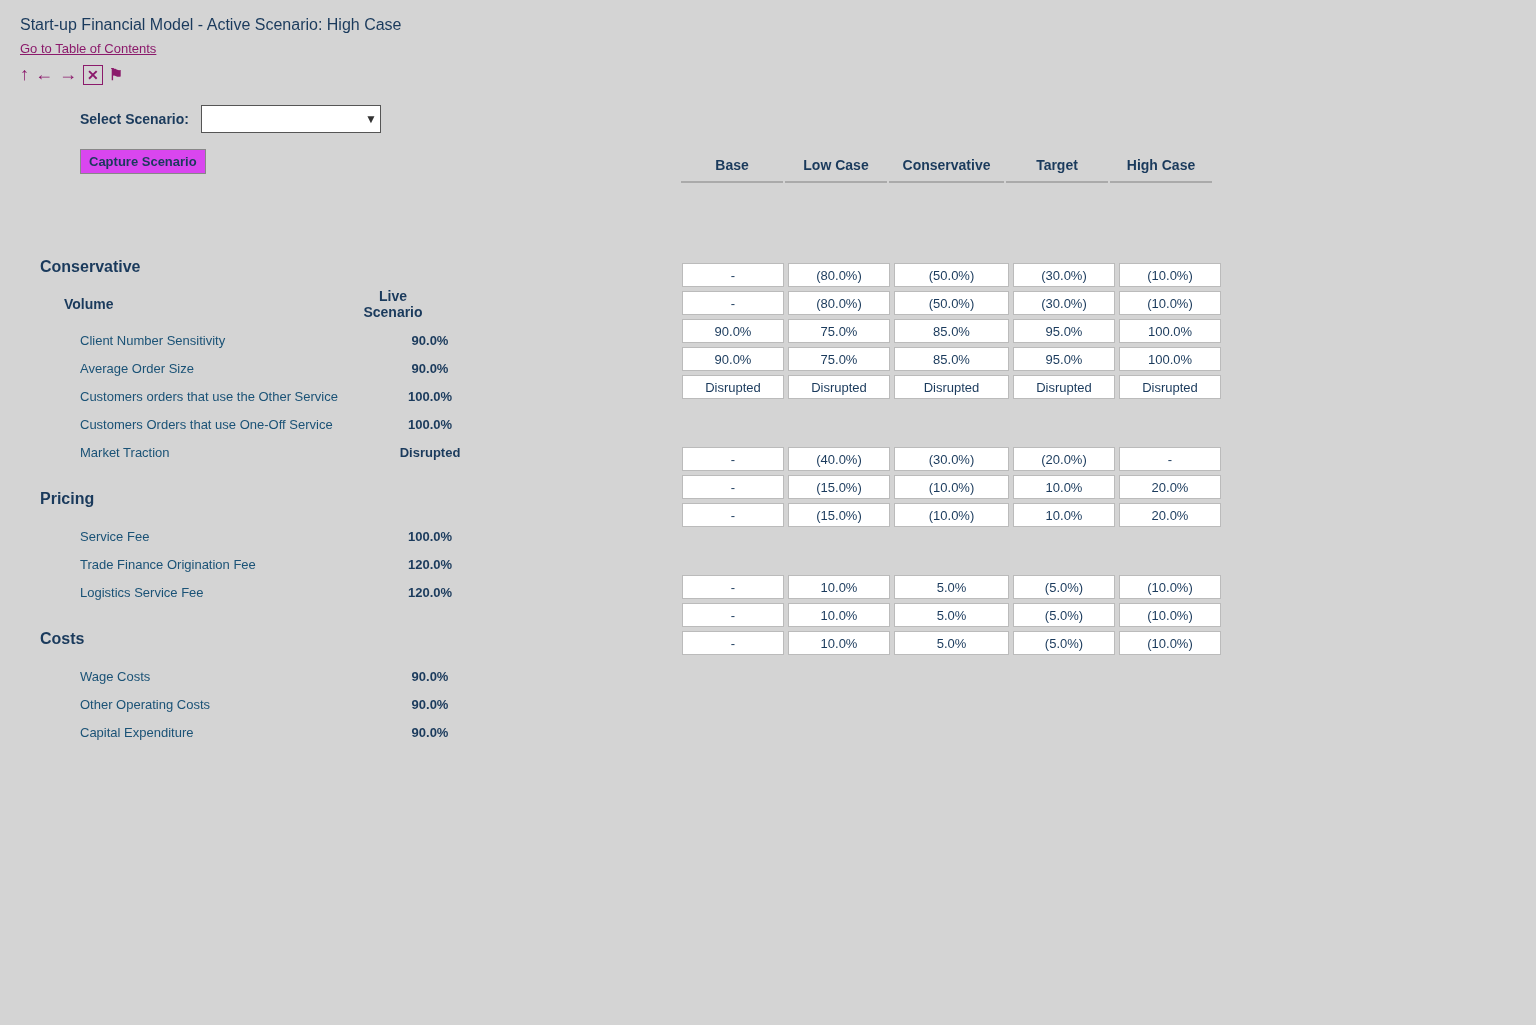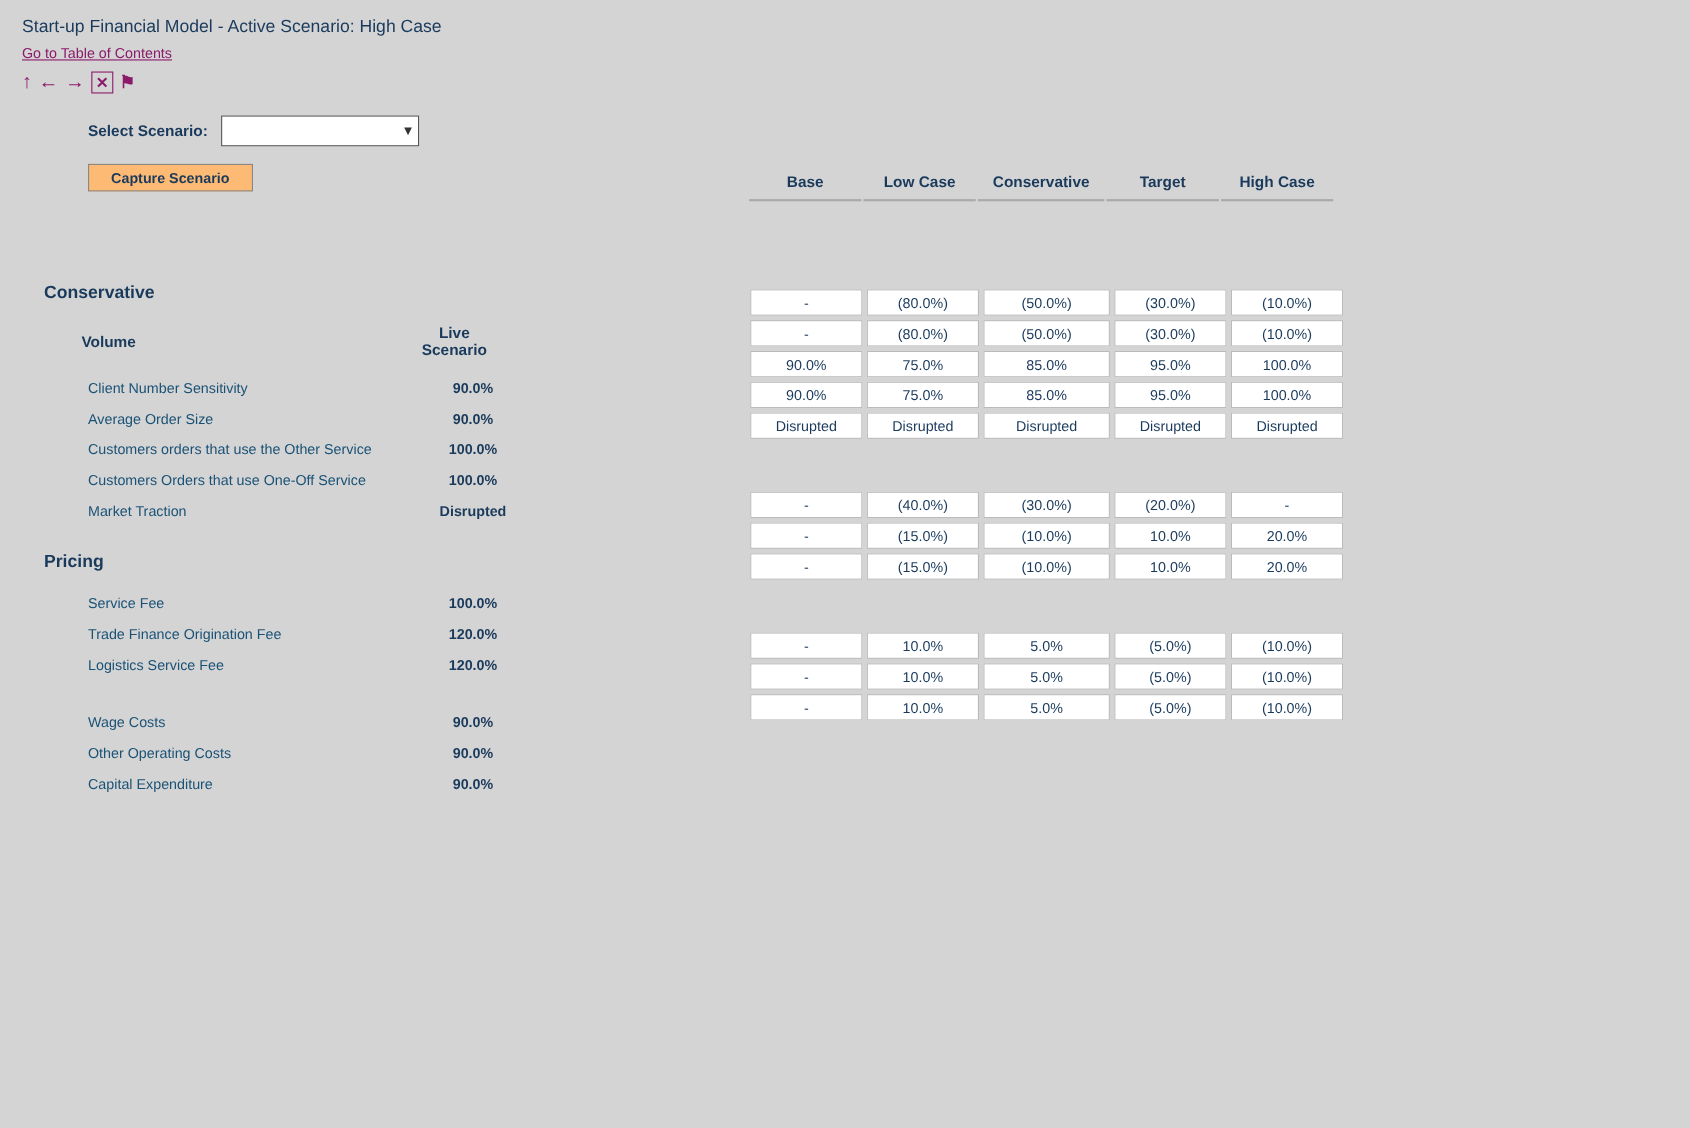--- a/index.html
+++ b/index.html
@@ -77,23 +77,23 @@
     .dropdown-arrow {
       position: absolute;
       right: 4px;
       top: 50%;
       transform: translateY(-50%);
       pointer-events: none;
       font-size: 12px;
       color: #333;
     }
     .capture-btn {
-      background: #fdba74;
+      background: #d946ef;
       border: 1px solid #888;
-      padding: 4px 20px;
+      padding: 4px 8px;
       font-weight: bold;
       font-size: 13px;
       cursor: pointer;
       color: #1a3a5c;
       margin-left: 60px;
       margin-bottom: 8px;
     }
     
     .section-title {
       color: #1a3a5c;
@@ -182,21 +182,21 @@
       <button class="capture-btn">Capture Scenario</button>
 
       
       <div style="height: 52px;"></div>
 
       
       <div class="section-title">Conservative</div>
 
       
       <div style="display:flex; align-items:center; margin-bottom:6px;">
-        <div class="sub-section-title" style="margin:14px; flex:0 0 320px; padding-left:40px;">Volume</div>
+        <div class="sub-section-title" style="margin:4px; flex:0 0 320px; padding-left:40px;">Volume</div>
         <div style="flex:0 0 90px; text-align:center; font-weight:bold; color:#1a3a5c; font-size:14px;">Live Scenario</div>
       </div>
 
       
       <div id="volume-rows-left">
           <div class="data-row">
         <div class="row-label">Client Number Sensitivity</div>
         <div class="row-live">90.0%</div>
       </div>
           <div class="data-row">
@@ -235,20 +235,21 @@
           <div class="data-row">
         <div class="row-label">Logistics Service Fee</div>
         <div class="row-live">120.0%</div>
       </div>
         </div>
 
       
       <div style="height:16px;"></div>
 
       
+      <div class="sub-section-title" style="font-size:16px; margin-left:20px;">Costs</div>
       <div style="height:8px;"></div>
       <div id="costs-rows-left">
           <div class="data-row">
         <div class="row-label">Wage Costs</div>
         <div class="row-live">90.0%</div>
       </div>
           <div class="data-row">
         <div class="row-label">Other Operating Costs</div>
         <div class="row-live">90.0%</div>
       </div>

